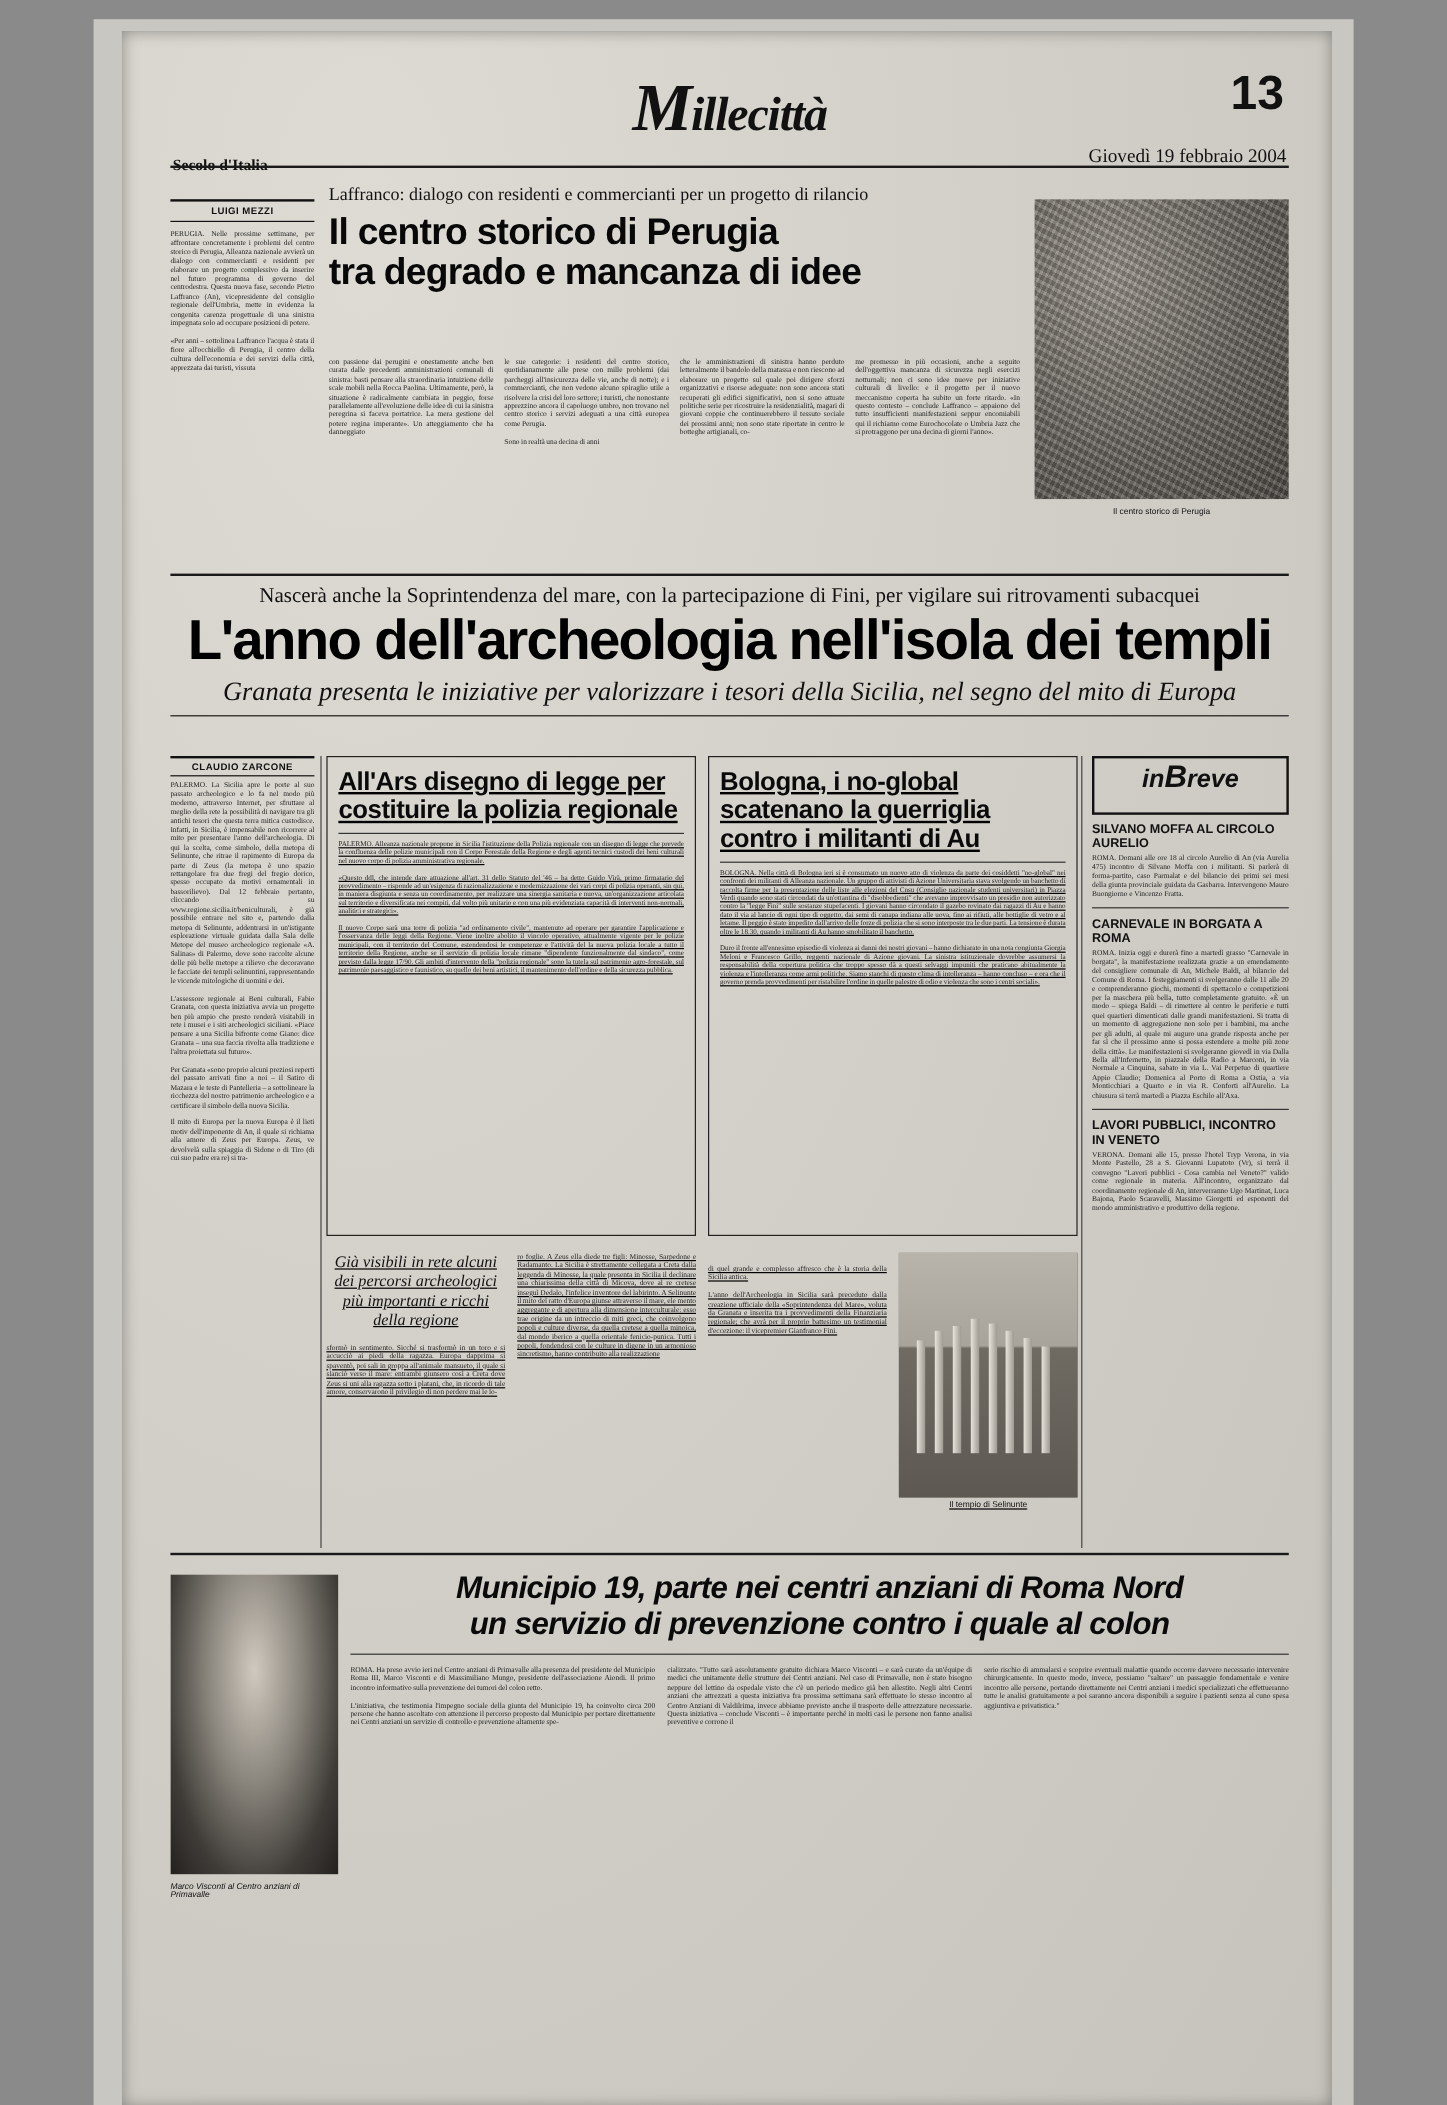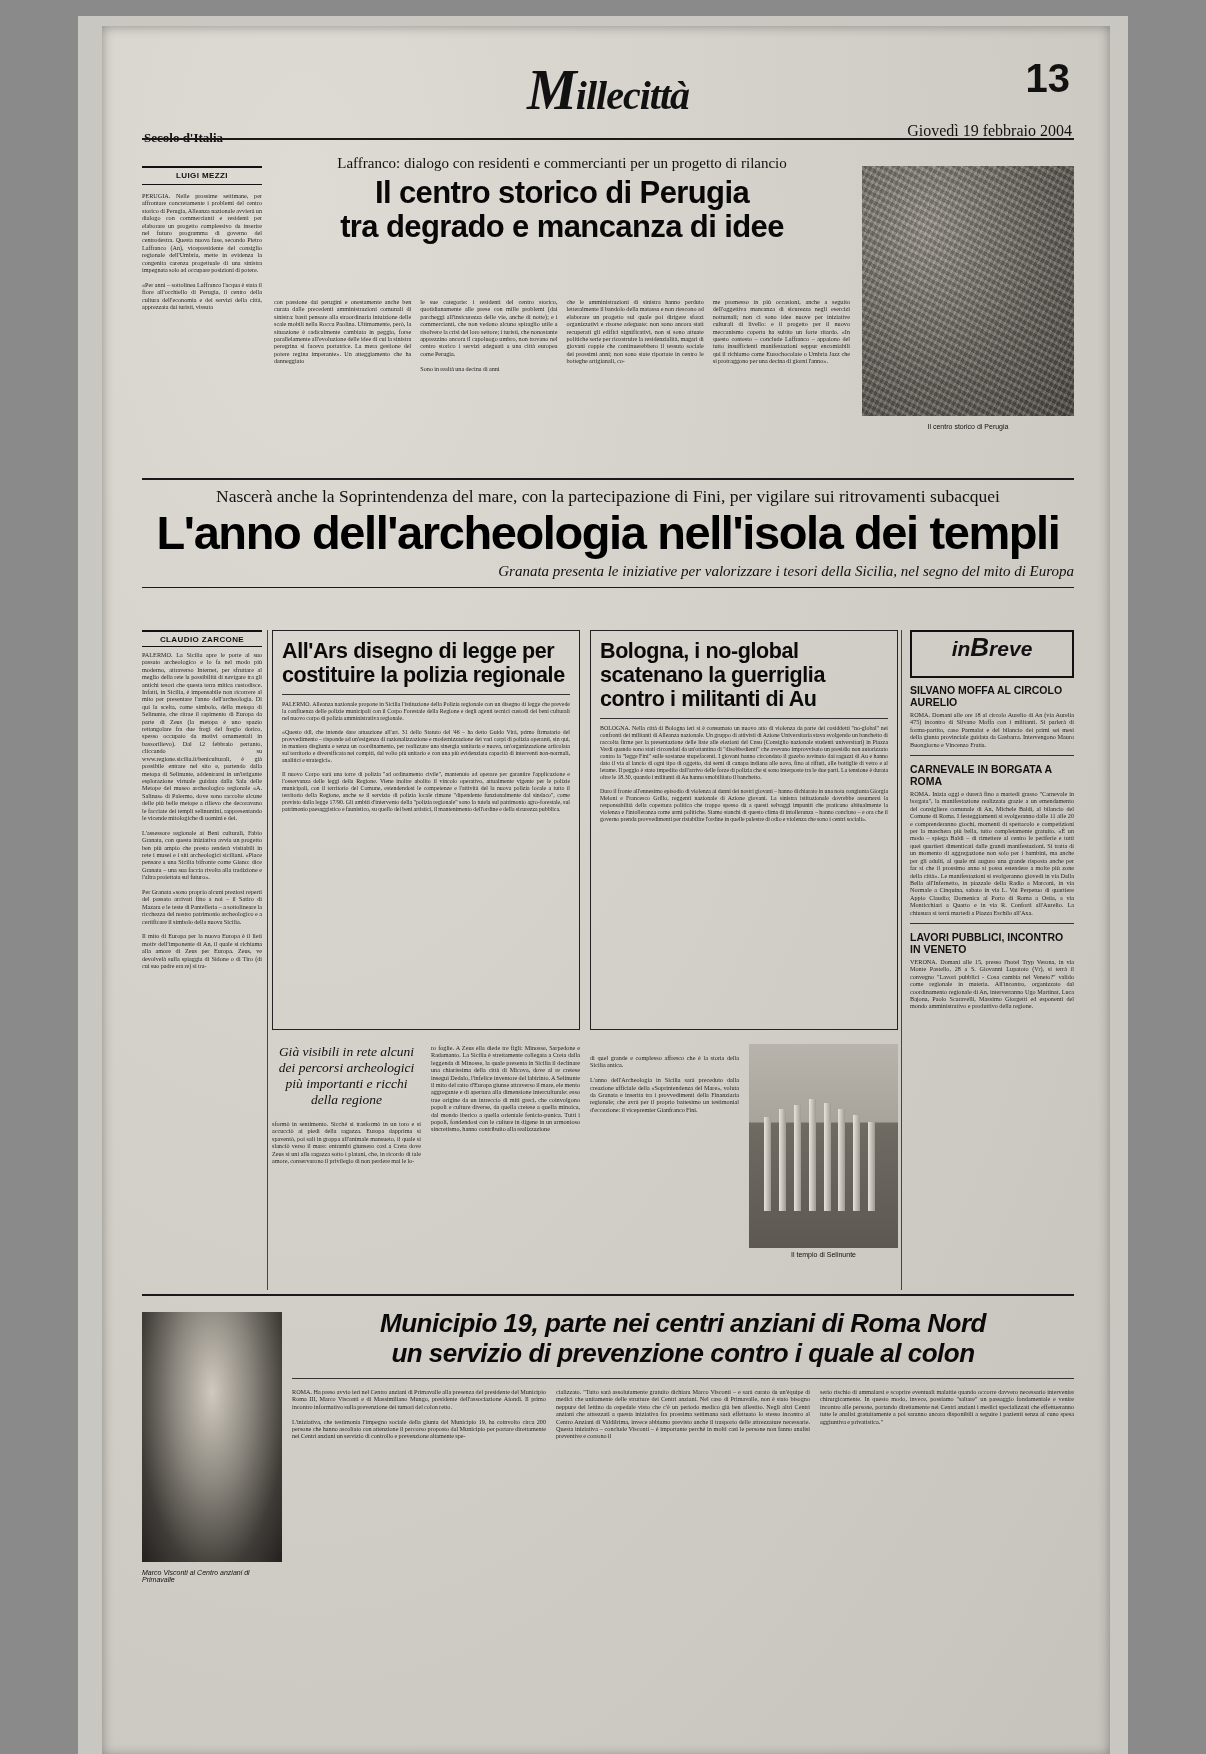--- a/index.html
+++ b/index.html
@@ -62,21 +62,21 @@
     font-family:"Liberation Sans",sans-serif;
     font-weight:bold;font-size:8px;text-align:center;letter-spacing:.4px;color:#111;
   }
 
   
   #story1{position:absolute;left:40px;right:36px;top:122px;height:330px;}
   #s1-bylinebox{position:absolute;left:0;top:18px;width:120px;}
   #s1-byline-rule-top{height:2px;background:#111;}
   #s1-byline-rule-bot{height:1px;background:#111;margin-top:2px;}
   #s1-col1{position:absolute;left:0;top:44px;width:120px;}
-  #s1-head{position:absolute;left:132px;top:6px;right:224px;text-align:center;}
+  #s1-head{position:absolute;left:132px;top:6px;right:224px;}
   .kicker{
     font-size:15px;color:#111;line-height:18px;
     font-family:"Liberation Serif",serif;
   }
   .headline-xl{
     font-family:"Liberation Sans",sans-serif;
     font-weight:bold;font-size:31px;line-height:34px;color:#080808;
     letter-spacing:-.6px;margin-top:4px;
   }
   #s1-cols{position:absolute;left:132px;top:150px;right:224px;bottom:6px;
@@ -101,28 +101,28 @@
   #banner .top-rule{height:2px;background:#1a1a1a;}
   .banner-kicker{
     font-size:17.5px;text-align:center;color:#111;margin-top:6px;line-height:20px;
   }
   .banner-head{
     font-family:"Liberation Sans",sans-serif;
     font-weight:bold;font-size:47px;line-height:49px;text-align:center;color:#000;
     letter-spacing:-1.4px;margin-top:2px;
   }
   .banner-sub{
-    font-style:italic;font-size:15px;text-align:right;color:#111;margin-top:6px;
+    font-style:italic;font-size:22px;text-align:center;color:#111;margin-top:6px;
   }
   #banner .bot-rule{height:1px;background:#1a1a1a;margin-top:7px;}
 
   
   #mid{position:absolute;left:40px;right:36px;top:604px;height:660px;}
   #mid-left{position:absolute;left:0;top:0;width:120px;bottom:0;}
-  #mid-center{position:absolute;left:130px;top:0;right:176px;bottom:0;}
+  #mid-center{position:absolute;left:130px;top:0;right:176px;bottom:0;text-decoration:underline;}
   #mid-right{position:absolute;right:0;top:0;width:164px;bottom:0;}
   .head-box{
     font-family:"Liberation Sans",sans-serif;
     font-weight:bold;font-size:21.5px;line-height:24px;color:#0a0a0a;letter-spacing:-.4px;
   }
   .head-box2{
     font-family:"Liberation Sans",sans-serif;
     font-weight:bold;font-size:21.5px;line-height:24px;color:#0a0a0a;letter-spacing:-.4px;
   }
 

